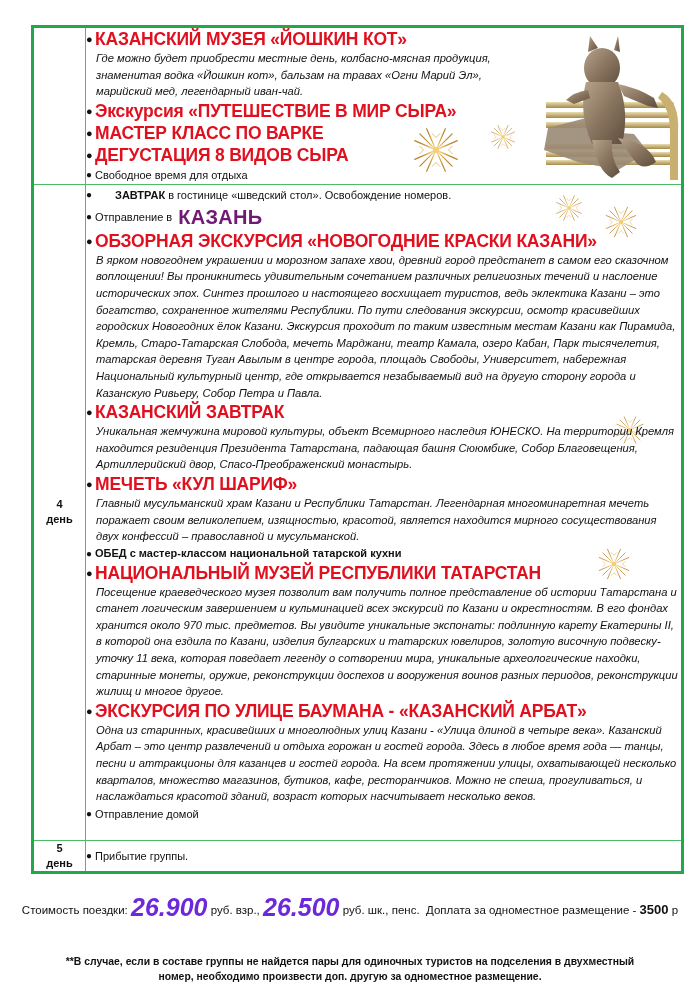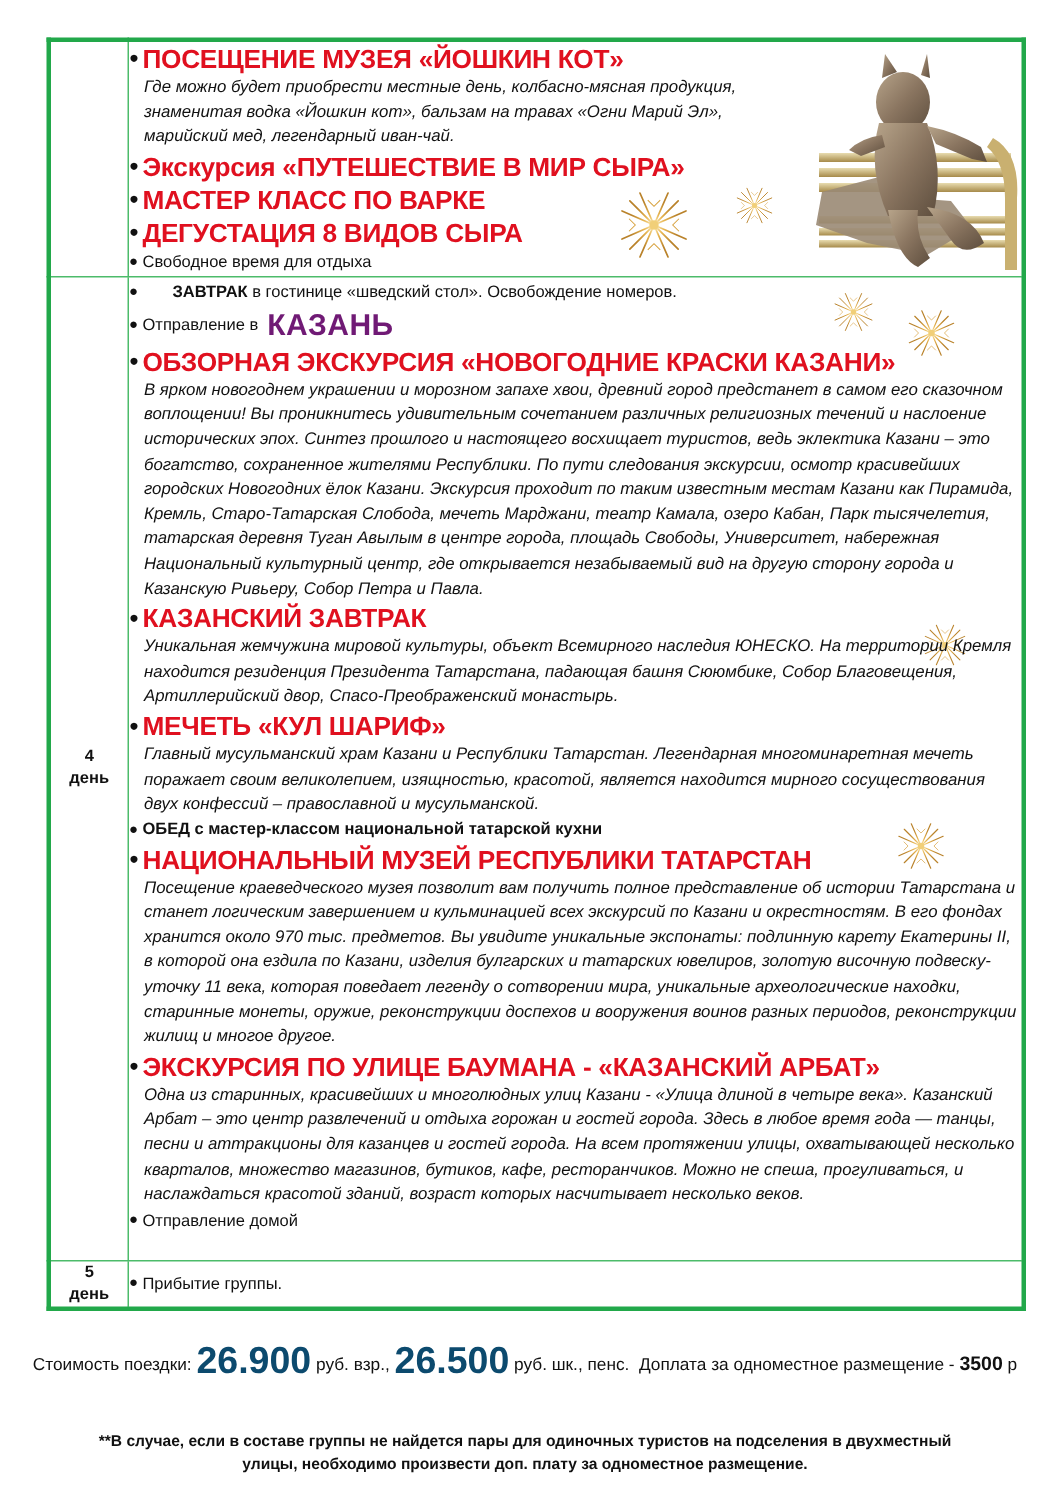--- a/index.html
+++ b/index.html
@@ -28,21 +28,21 @@
   .desc b { font-weight:normal; }
   .kazan { color:#701a75; font-weight:bold; font-size:20px; margin-left:6px; letter-spacing:0.3px; }
   .item.depart { line-height:26px; }
   .item.depart .txt { font-size:11px; }
 
   .snow { position:absolute; z-index:1; }
   .cat { position:absolute; left:538px; top:32px; width:148px; height:150px; z-index:1; }
 
   .footer { position:absolute; left:0; width:700px; text-align:center; }
   .price { top:892px; font-size:11.5px; line-height:30px; }
-  .price .big { color:#0c4a6e; font-weight:bold; font-size:25px; vertical-align:-2px; }
+  .price .big { color:#6d28d9; font-weight:bold; font-size:25px; vertical-align:-2px;font-style:italic; }
   .price .surcharge { font-weight:bold; font-size:13px;text-align:center; }
   .note { top:925px; font-size:10.4px; line-height:15px; padding:0 30px; box-sizing:border-box; }
   .warn { top:955px; font-size:10.4px; line-height:14.5px; font-weight:bold; padding:0 60px; box-sizing:border-box; }
 </style>
 </head>
 <body>
 
 <div class="page">
 
   <svg width="0" height="0" style="position:absolute">
@@ -75,21 +75,21 @@
   </svg>
 
   <table class="program">
 
     <tbody>
         <tr class="row1">
       <td class="day"></td>
       <td class="content">
         <div class="item h-red">
           <span class="bullet">●</span>
-          <span>ПОСЕЩЕНИЕ МУЗЕЯ «ЙОШКИН КОТ»</span>
+          <span>КАЗАНСКИЙ МУЗЕЯ «ЙОШКИН КОТ»</span>
         </div>
         <div class="desc" style="width:440px">Где можно будет приобрести местные день, колбасно-мясная продукция, знаменитая водка «Йошкин кот», бальзам на травах «Огни Марий Эл», марийский мед, легендарный иван-чай.</div>
         <div class="item h-red">
           <span class="bullet">●</span>
           <span>Экскурсия «ПУТЕШЕСТВИЕ В МИР СЫРА»</span>
         </div>
         <div class="item h-red">
           <span class="bullet">●</span>
           <span>МАСТЕР КЛАСС ПО ВАРКЕ</span>
         </div>
@@ -232,14 +232,14 @@
   <div class="footer price">
     <span>Стоимость поездки:</span>
     <span class="big">26.900</span>
     <span>руб. взр.,</span>
     <span class="big">26.500</span>
     <span>руб.  шк., пенс.</span>
     &nbsp;<span>Доплата за одноместное размещение -</span>
     <span class="surcharge">3500</span>
     <span>р</span>
   </div>
-  <div class="footer warn">**В случае, если в составе группы не найдется пары для одиночных туристов на подселения в двухместный улицы, необходимо произвести доп. плату за одноместное размещение.</div>
+  <div class="footer warn">**В случае, если в составе группы не найдется пары для одиночных туристов на подселения в двухместный номер, необходимо произвести доп. другую за одноместное размещение.</div>
 </div>
 
 </body></html>

